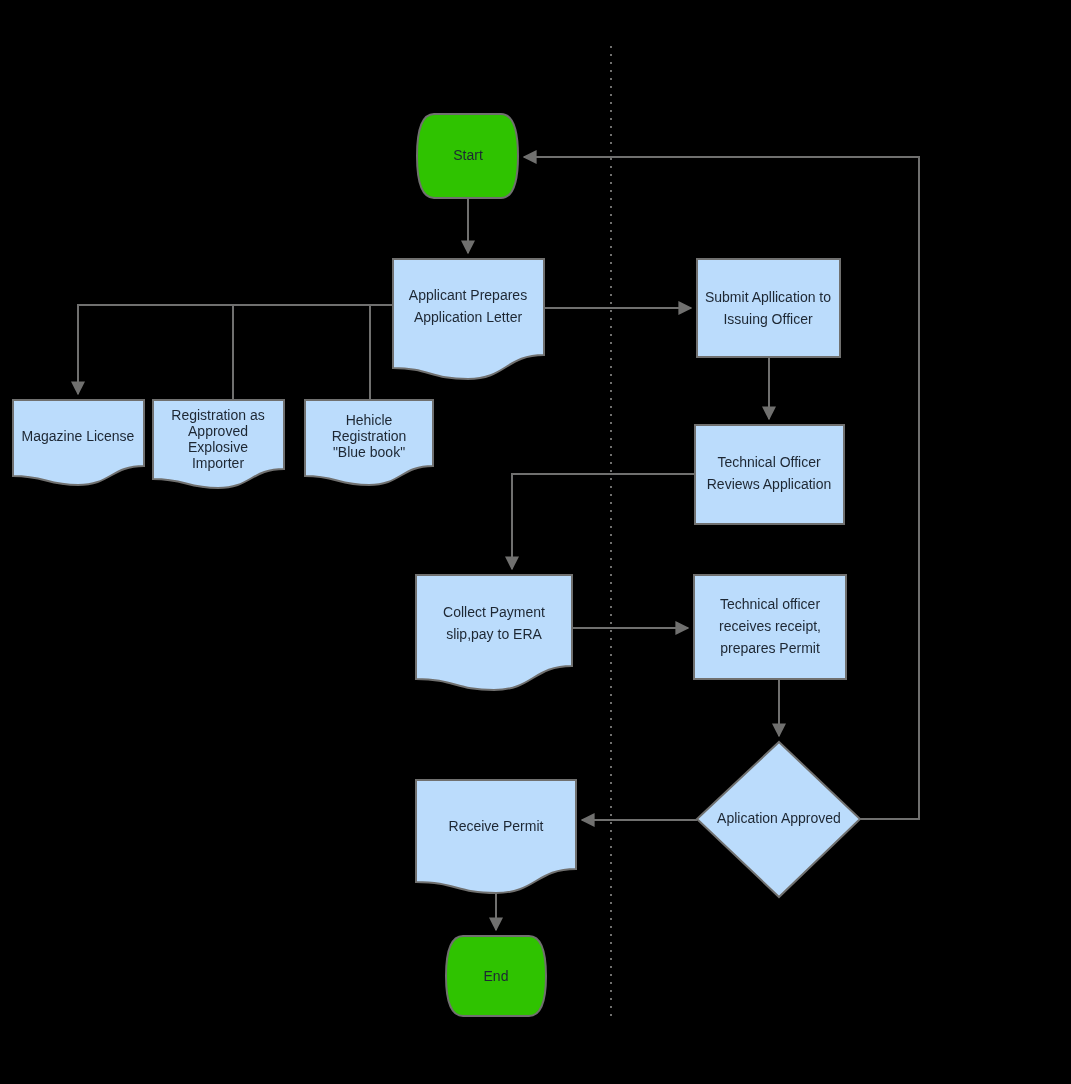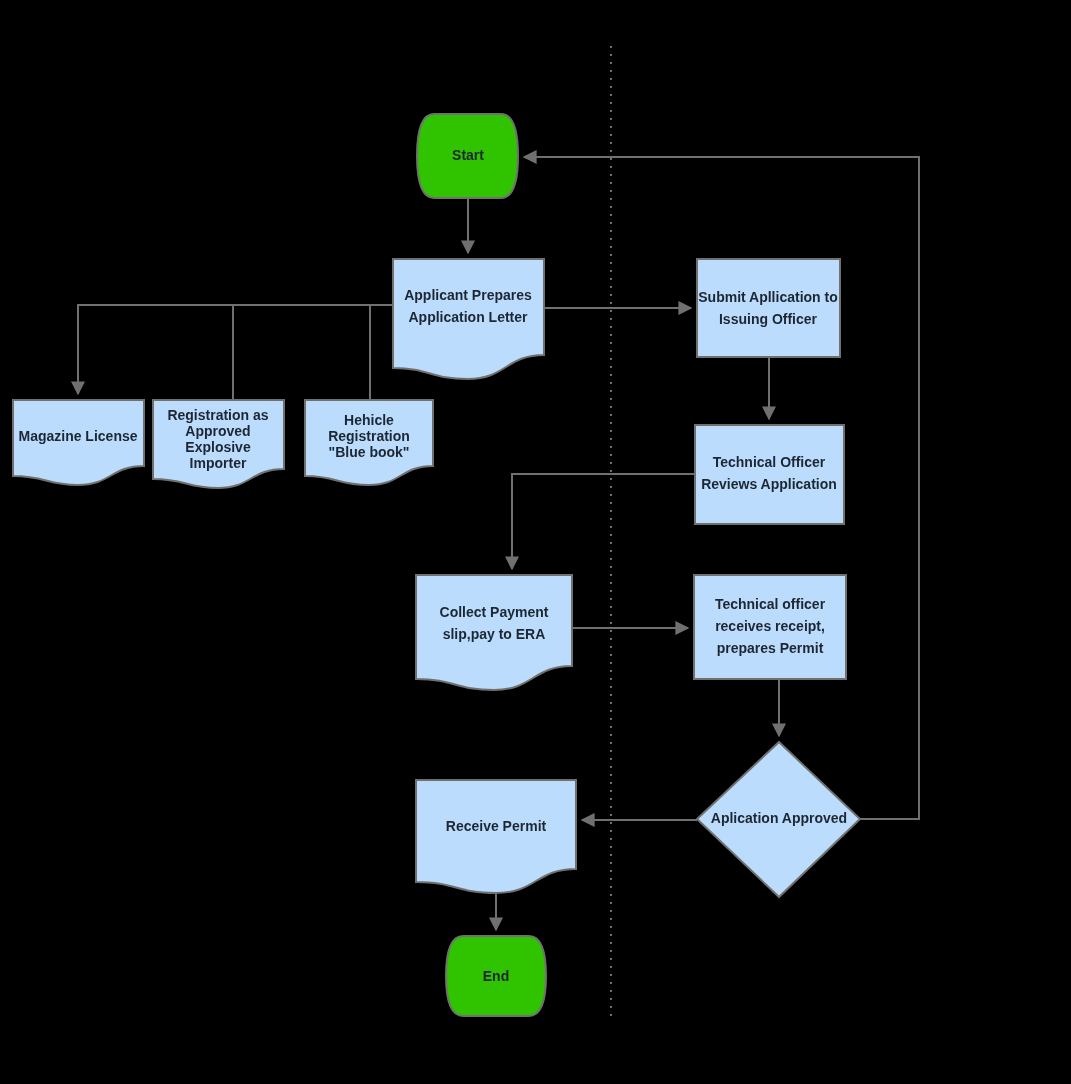--- a/index.html
+++ b/index.html
@@ -12,21 +12,20 @@
     width: 1071px;
     height: 1084px;
     overflow: hidden;
     font-family: "Liberation Sans", sans-serif;
   }
   #diagram-root {
     position: relative;
     width: 1071px;
     height: 828px;
     background: #000000;
-    font-weight: bold;
   }
   svg#flowchart {
     display: block;
     width: 1071px;
     height: 1084px;
   }
   .node-shape {
     stroke: #70706f;
     stroke-width: 2;
   }

